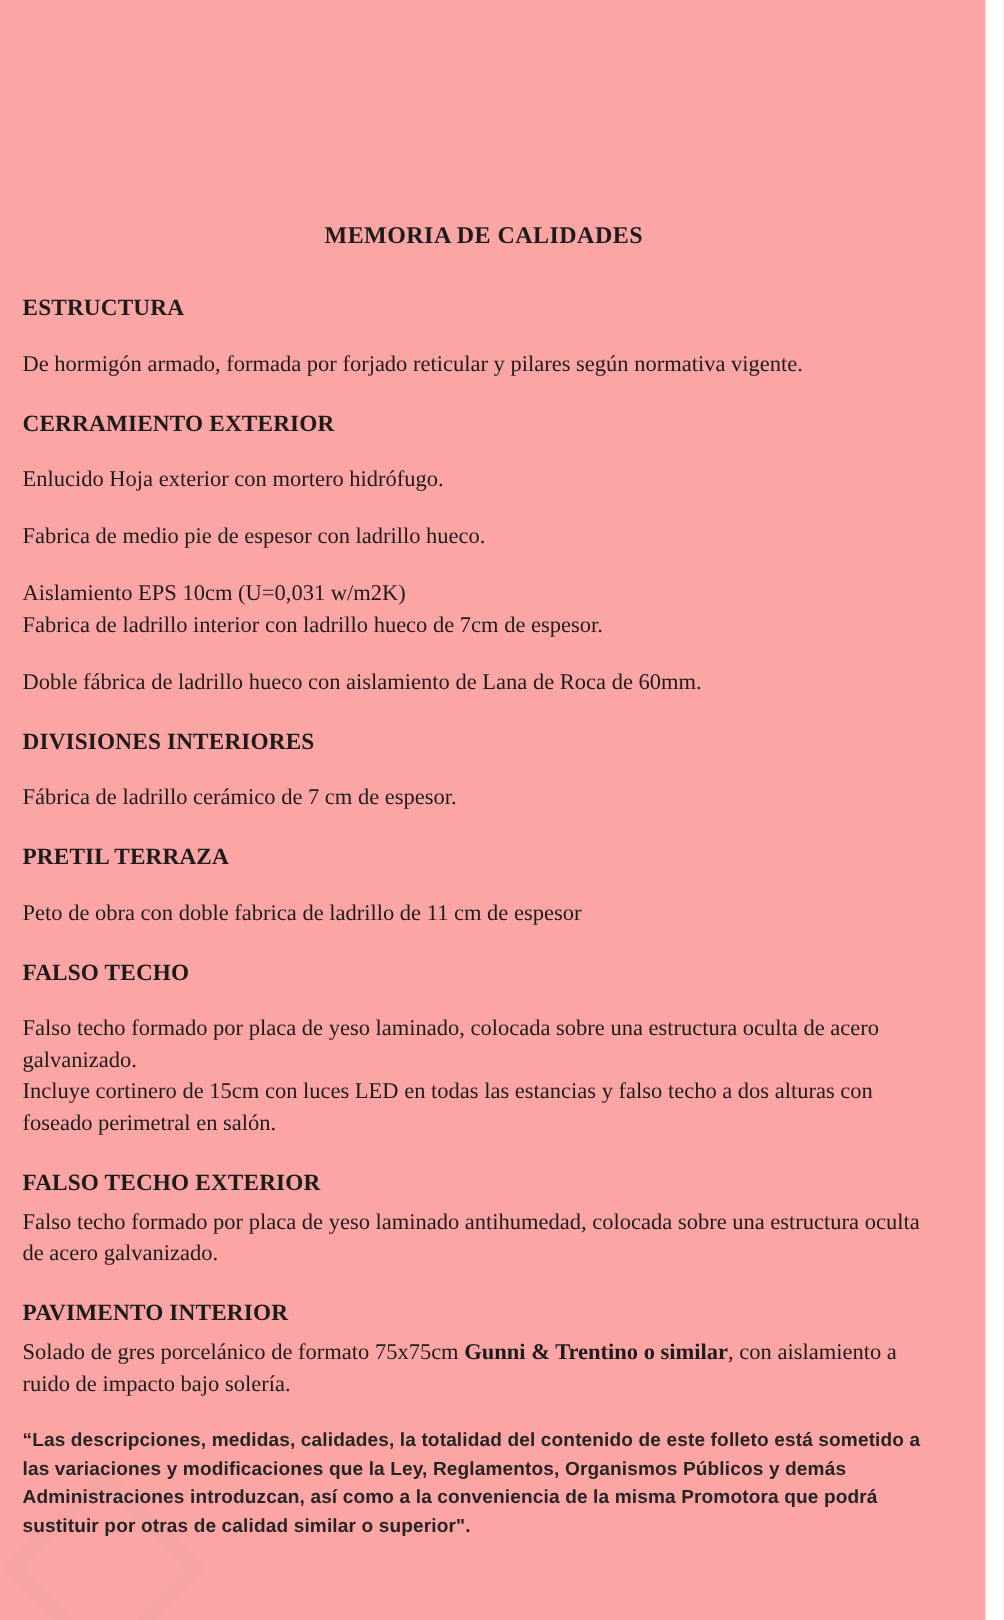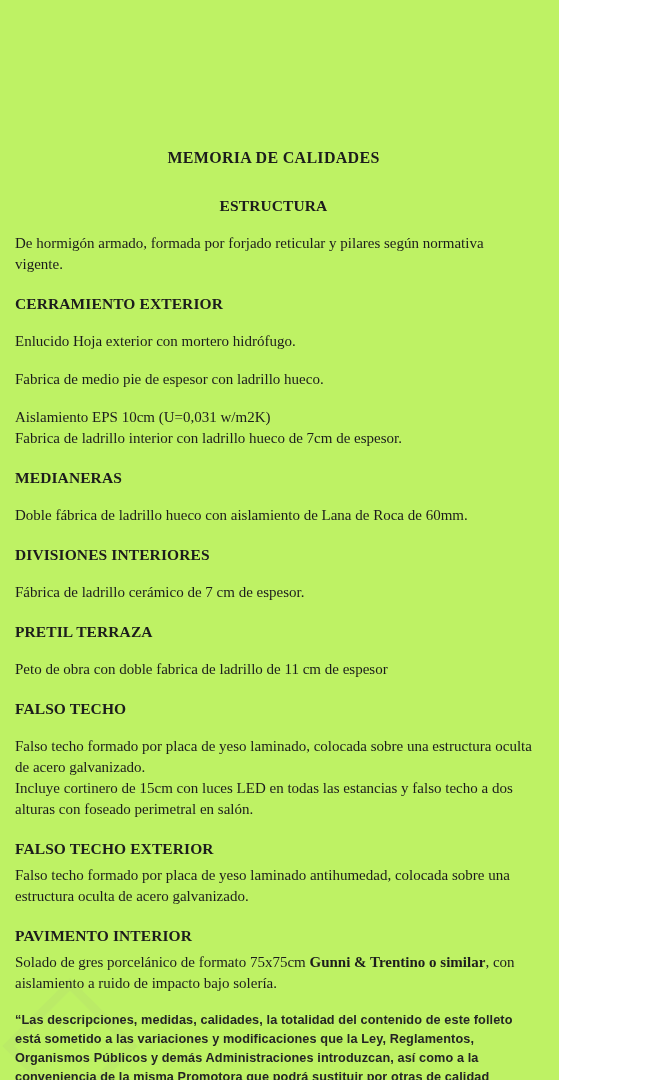--- a/index.html
+++ b/index.html
@@ -3,23 +3,23 @@
 <meta charset="utf-8">
 <title>Memoria de Calidades</title>
 <style>
   html, body {
     margin: 0;
     padding: 0;
     background: #ffffff;
   }
   .page {
     position: relative;
-    width: 559px;
+    width: 657px;
     height: 1080px;
-    background: #bef264;
+    background: #fca5a5;
     color: #1c1c1c;
     font-family: "Liberation Serif", serif;
     overflow: hidden;
     box-sizing: border-box;
   }
   .content {
     position: relative;
     padding: 147px 27px 0 15px;
     z-index: 2;
   }
@@ -33,21 +33,20 @@
   }
   h2.section-heading {
     margin: 18px 0 17px 0;
     font-size: 15.5px;
     line-height: 21px;
     font-weight: 700;
     letter-spacing: 0.1px;
   }
   section:first-of-type h2.section-heading {
     margin-top: 0;
-    text-align: center;
   }
   p.body-par {
     margin: 17px 0;
     font-size: 15px;
     line-height: 21px;
     white-space: pre-line;
   }
   
   section.tight h2.section-heading { margin-bottom: 0; }
   section.tight p.body-par { margin-top: 6px; }
@@ -92,21 +91,20 @@
 
     <section>
       <h2 class="section-heading">CERRAMIENTO EXTERIOR</h2>
       <p class="body-par">Enlucido Hoja exterior con mortero hidrófugo.</p>
       <p class="body-par">Fabrica de medio pie de espesor con ladrillo hueco.</p>
       <p class="body-par">Aislamiento EPS 10cm (U=0,031 w/m2K)
 Fabrica de ladrillo interior con ladrillo hueco de 7cm de espesor.</p>
     </section>
 
     <section>
-      <h2 class="section-heading">MEDIANERAS</h2>
       <p class="body-par">Doble fábrica de ladrillo hueco con aislamiento de Lana de Roca de 60mm.</p>
     </section>
 
     <section>
       <h2 class="section-heading">DIVISIONES INTERIORES</h2>
       <p class="body-par">Fábrica de ladrillo cerámico de 7 cm de espesor.</p>
     </section>
 
     <section>
       <h2 class="section-heading">PRETIL TERRAZA</h2>

